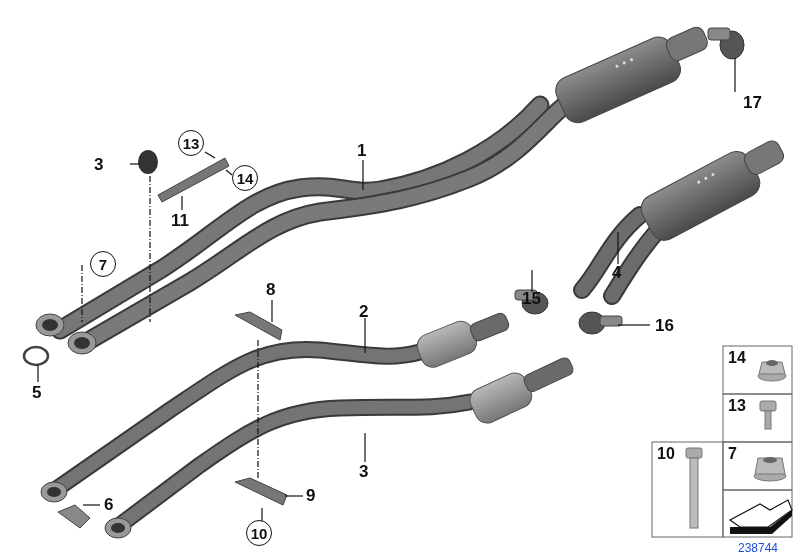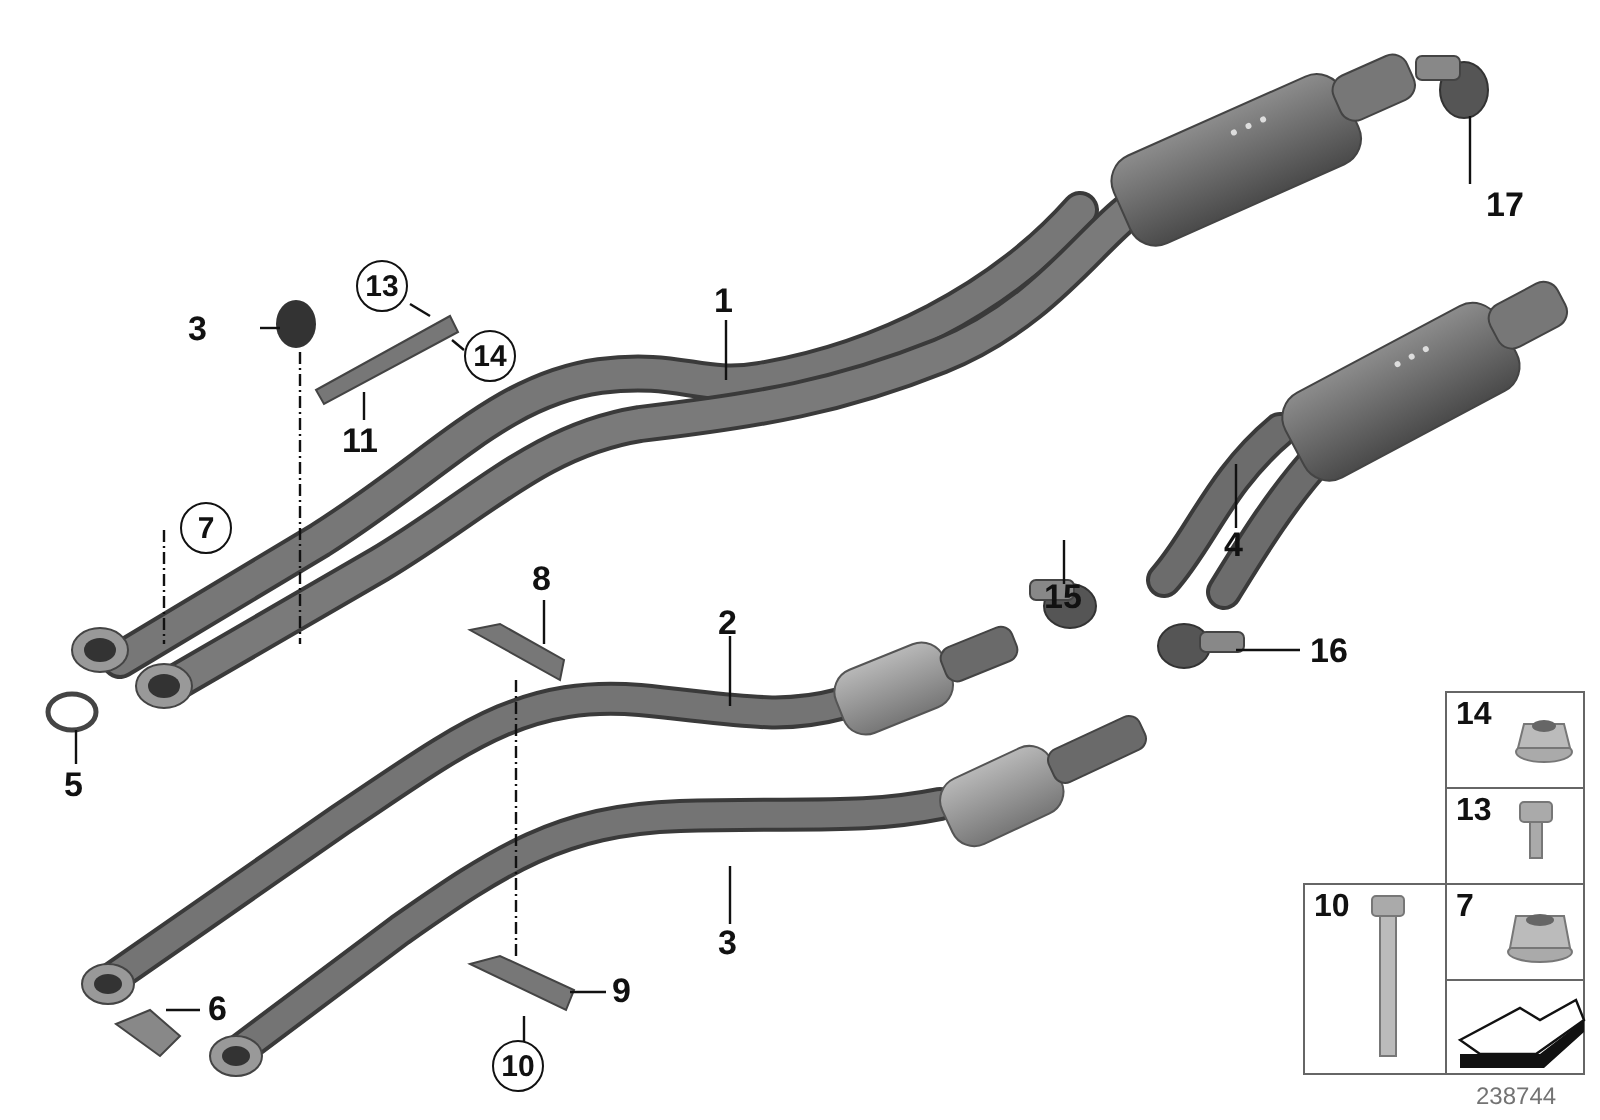--- a/index.html
+++ b/index.html
@@ -1,21 +1,21 @@
 <!DOCTYPE html>
 <html><head>
 <meta charset="utf-8">
 <style>
   html, body { margin:0; padding:0; background:#ffffff; }
   body { width:800px; height:560px; position:relative; overflow:hidden; font-family:"Liberation Sans", sans-serif; }
   #canvas { position:absolute; left:0; top:0; width:800px; height:560px; }
   .lbl { position:absolute; font-family:"Liberation Sans", sans-serif; font-weight:bold; font-size:17px; color:#111; line-height:1; }
   .circ { position:absolute; width:26px; height:26px; border:1.5px solid #111; border-radius:50%; box-sizing:border-box; display:flex; align-items:center; justify-content:center; font-weight:bold; font-size:15px; color:#111; background:#fff; }
   .legend-num { position:absolute; left:5px; top:4px; font-weight:bold; font-size:16px; color:#111; }
-  .docid { position:absolute; left:738px; top:541px; font-size:12px; color:#737373; }
+  .docid { position:absolute; left:738px; top:541px; font-size:12px; color:#1d4ed8; }
 </style>
 </head>
 <body>
 
 <svg id="canvas" viewBox="0 0 800 560" xmlns="http://www.w3.org/2000/svg">
   <defs>
     <linearGradient id="pipeG" x1="0" y1="0" x2="0" y2="1">
       <stop offset="0" stop-color="#8a8a8a"></stop>
       <stop offset="0.4" stop-color="#6a6a6a"></stop>
       <stop offset="1" stop-color="#3e3e3e"></stop>

